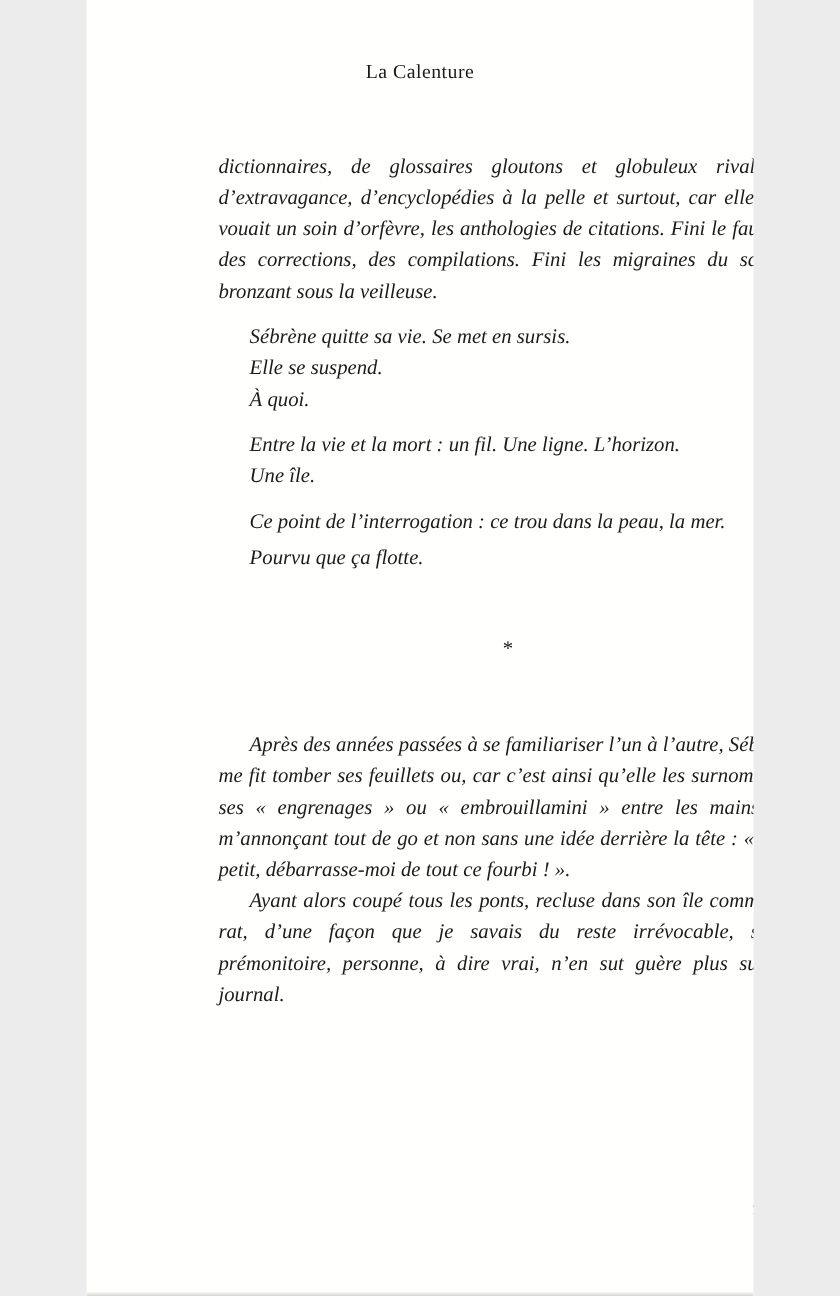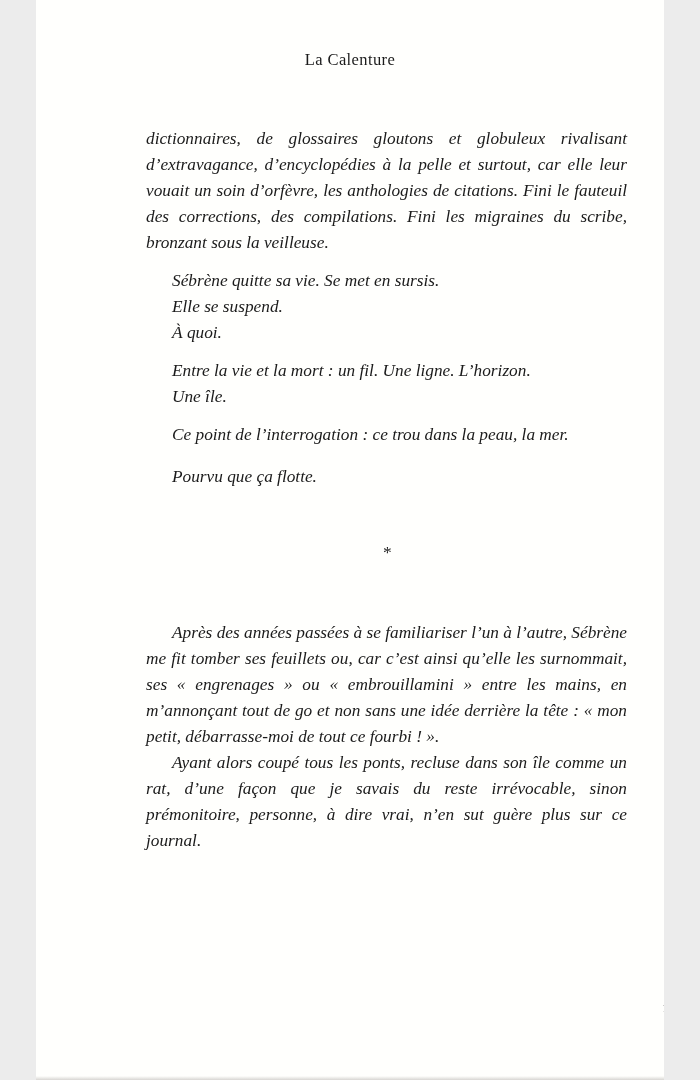--- a/index.html
+++ b/index.html
@@ -2,21 +2,21 @@
 <html><head>
 <meta charset="utf-8">
 <style>
   html, body {
     margin: 0;
     padding: 0;
     background: #ececec;
   }
   .page {
     position: relative;
-    width: 628px;
+    width: 556px;
     height: 1080px;
     margin: 0 auto;
     background: #fffffd;
     font-family: "Liberation Serif", "DejaVu Serif", serif;
     color: #1b1b1b;
     overflow: hidden;
   }
   .running-head {
     position: absolute;
     top: 50px;
@@ -48,21 +48,21 @@
   .prose.indent {
     text-indent: 26px;
   }
   .prose.tight {
     margin-top: 0;
   }
   .stanza {
     margin: 12px 0 0 0;
   }
   .stanza.tight {
-    margin-top: 16px;
+    margin-top: 4px;
   }
   .stanza p {
     margin: 0;
     text-indent: 26px;
   }
   .section-break {
     margin: 50px 0 54px 0;
     text-align: center;
     font-size: 17.3px;
   }

